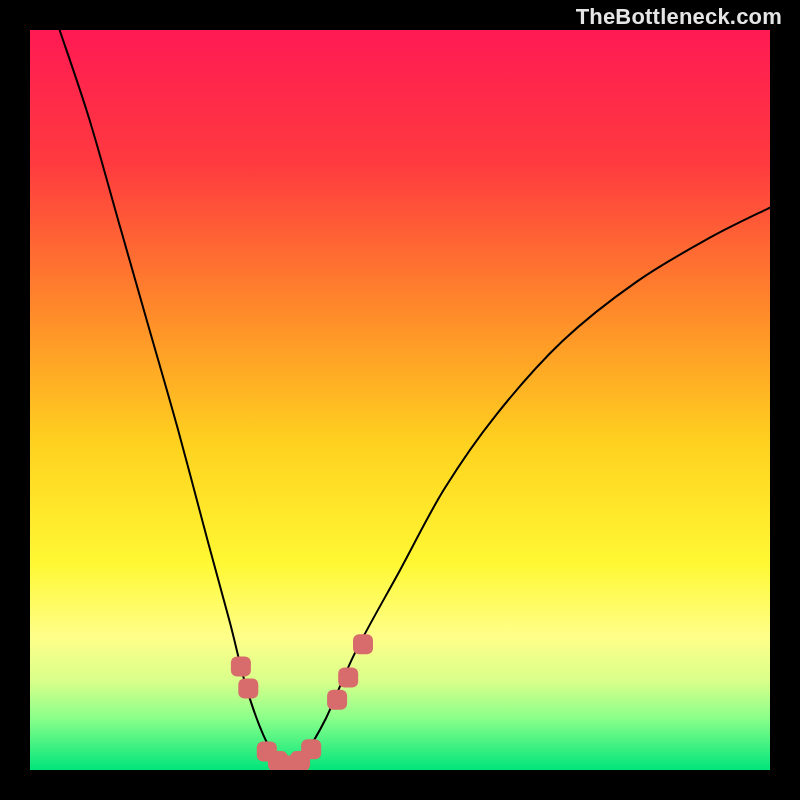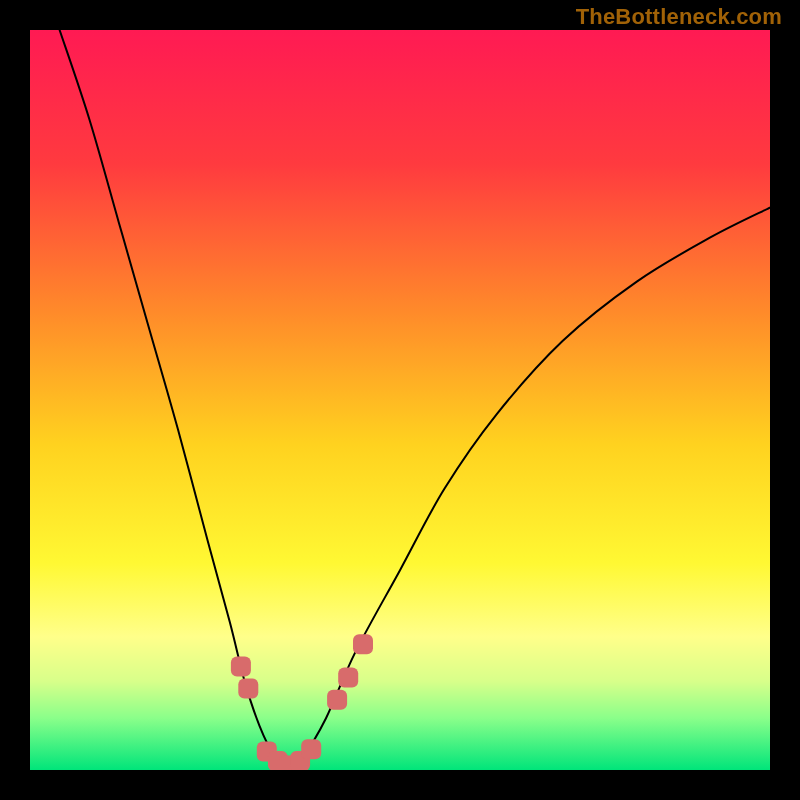--- a/index.html
+++ b/index.html
@@ -10,21 +10,21 @@
     height: 800px;
     background: #000;
   }
   .watermark {
     position: absolute;
     top: 4px;
     right: 18px;
     font-family: Arial, Helvetica, sans-serif;
     font-size: 22px;
     font-weight: 600;
-    color: #a16207;
+    color: #e5e5e5;
     letter-spacing: 0.2px;
   }
   .plot {
     position: absolute;
     left: 30px;
     top: 30px;
     width: 740px;
     height: 740px;
   }
   svg { display: block; }

